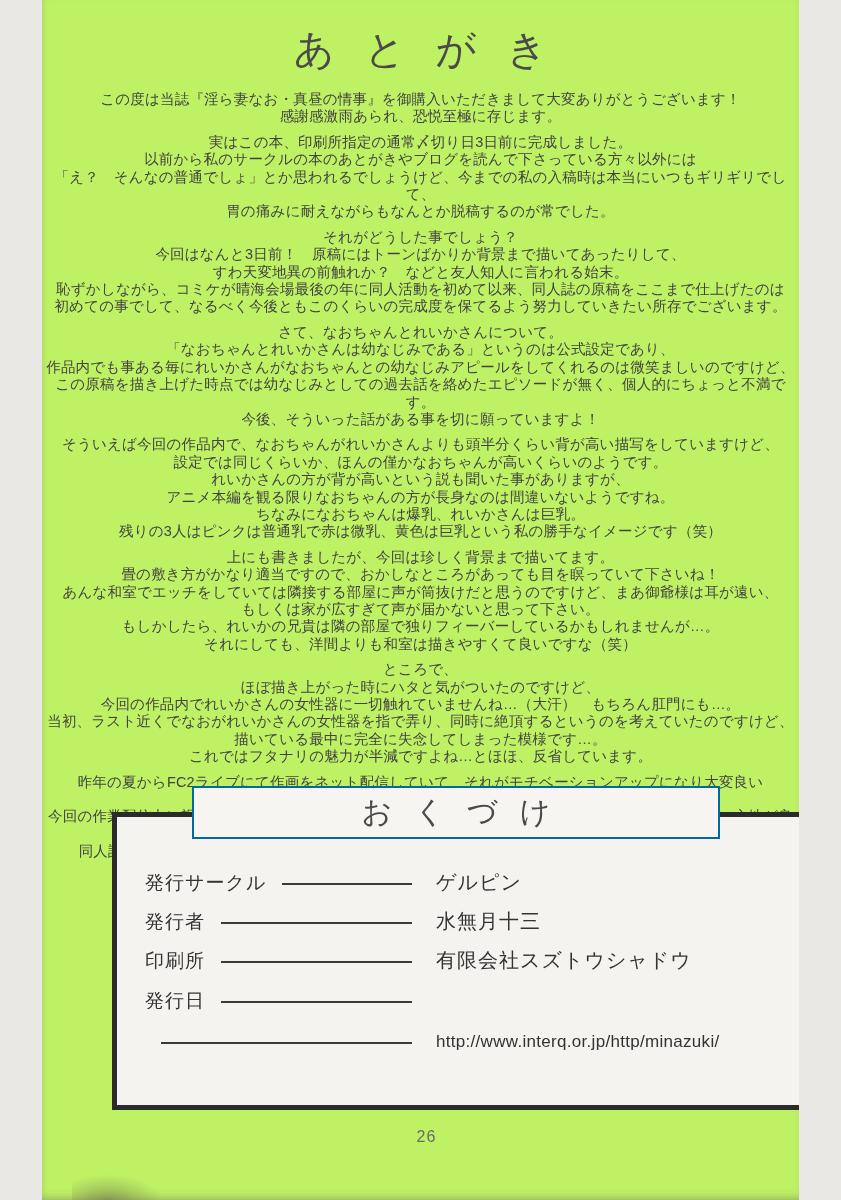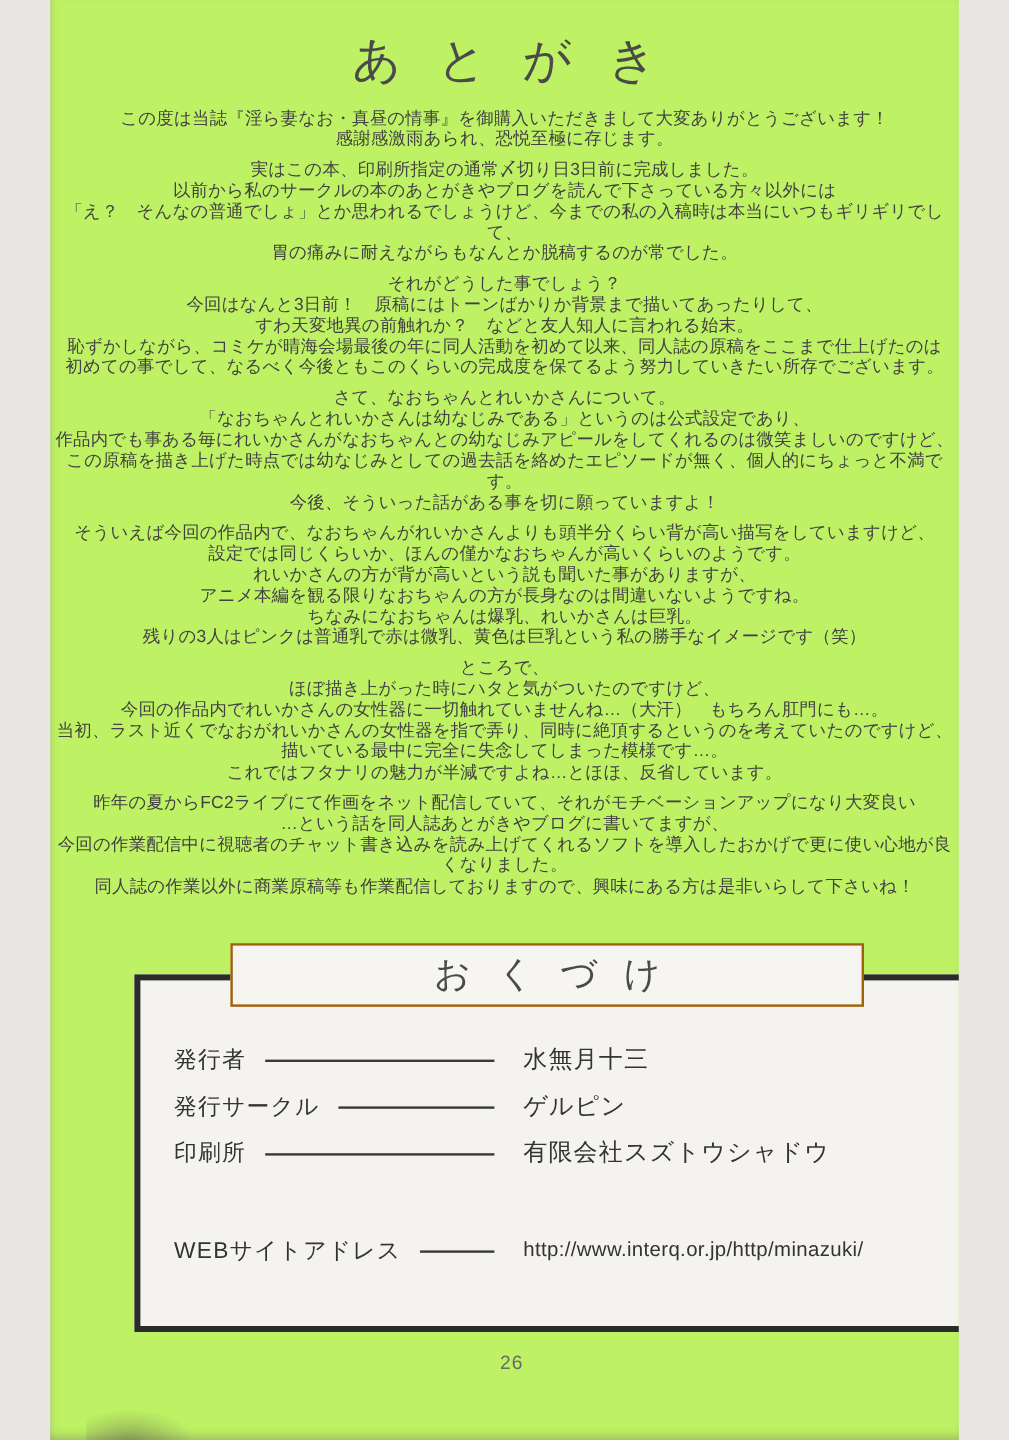--- a/index.html
+++ b/index.html
@@ -48,21 +48,21 @@
     position:absolute;
     left:70px;top:812px;
     width:694px;height:288px;
     border:5px solid #2b2b2b;
     background:#f4f3f0;
   }
   .colophon-title{
     position:absolute;
     left:150px;top:786px;
     width:528px;height:53px;
-    border:2px solid #a16207;
+    border:2px solid #0369a1;
     background:#f6f5f2;
     z-index:2;
     display:flex;align-items:center;justify-content:center;
     font-family:"Liberation Serif", serif;
     font-size:30px;color:#4a4a4a;
     letter-spacing:22px;padding-left:22px;
     box-sizing:border-box;
   }
   .colophon-rows{
     position:absolute;left:0;right:0;top:46px;
@@ -130,62 +130,71 @@
 「なおちゃんとれいかさんは幼なじみである」というのは公式設定であり、
 作品内でも事ある毎にれいかさんがなおちゃんとの幼なじみアピールをしてくれるのは微笑ましいのですけど、
 この原稿を描き上げた時点では幼なじみとしての過去話を絡めたエピソードが無く、個人的にちょっと不満です。
 今後、そういった話がある事を切に願っていますよ！</p>
       <p class="para">そういえば今回の作品内で、なおちゃんがれいかさんよりも頭半分くらい背が高い描写をしていますけど、
 設定では同じくらいか、ほんの僅かなおちゃんが高いくらいのようです。
 れいかさんの方が背が高いという説も聞いた事がありますが、
 アニメ本編を観る限りなおちゃんの方が長身なのは間違いないようですね。
 ちなみになおちゃんは爆乳、れいかさんは巨乳。
 残りの3人はピンクは普通乳で赤は微乳、黄色は巨乳という私の勝手なイメージです（笑）</p>
+      <p class="para">上にも書きましたが、今回は珍しく背景まで描いてます。
+畳の敷き方がかなり適当ですので、おかしなところがあっても目を瞑っていて下さいね！
+あんな和室でエッチをしていては隣接する部屋に声が筒抜けだと思うのですけど、まあ御爺様は耳が遠い、
+もしくは家が広すぎて声が届かないと思って下さい。
+もしかしたら、れいかの兄貴は隣の部屋で独りフィーバーしているかもしれませんが…。
+それにしても、洋間よりも和室は描きやすくて良いですな（笑）</p>
       <p class="para">ところで、
 ほぼ描き上がった時にハタと気がついたのですけど、
 今回の作品内でれいかさんの女性器に一切触れていませんね…（大汗）　もちろん肛門にも…。
 当初、ラスト近くでなおがれいかさんの女性器を指で弄り、同時に絶頂するというのを考えていたのですけど、
 描いている最中に完全に失念してしまった模様です…。
 これではフタナリの魅力が半減ですよね…とほほ、反省しています。</p>
       <p class="para">昨年の夏からFC2ライブにて作画をネット配信していて、それがモチベーションアップになり大変良い
 …という話を同人誌あとがきやブログに書いてますが、
 今回の作業配信中に視聴者のチャット書き込みを読み上げてくれるソフトを導入したおかげで更に使い心地が良くなりました。
 同人誌の作業以外に商業原稿等も作業配信しておりますので、興味にある方は是非いらして下さいね！</p>
     </div>
 
   <div class="colophon-title">おくづけ</div>
 
   <div class="colophon-box">
     <div class="colophon-rows" id="colophon-rows">
         <div class="crow">
           <div class="cleft">
+            <span class="clabel">発行サークル</span>
+            <span class="cline"></span>
+          </div>
+          <span class="cvalue cvalue-1">ゲルピン</span>
+        </div>
+        <div class="crow">
+          <div class="cleft">
             <span class="clabel">発行者</span>
             <span class="cline"></span>
           </div>
           <span class="cvalue cvalue-0">水無月十三</span>
         </div>
         <div class="crow">
           <div class="cleft">
-            <span class="clabel">発行サークル</span>
-            <span class="cline"></span>
-          </div>
-          <span class="cvalue cvalue-1">ゲルピン</span>
-        </div>
-        <div class="crow">
-          <div class="cleft">
             <span class="clabel">印刷所</span>
             <span class="cline"></span>
           </div>
           <span class="cvalue cvalue-2">有限会社スズトウシャドウ</span>
         </div>
         <div class="crow crow-date">
-        </div>
-        <div class="crow">
-          <div class="cleft">
-            <span class="clabel">WEBサイトアドレス</span>
+          <div class="cleft">
+            <span class="clabel">発行日</span>
+            <span class="cline"></span>
+          </div>
+        </div>
+        <div class="crow">
+          <div class="cleft">
             <span class="cline"></span>
           </div>
           <span class="cvalue cvalue-5">http://www.interq.or.jp/http/minazuki/</span>
         </div>
       </div>
   </div>
 
   <div class="page-number">26</div>
 
 </div>

